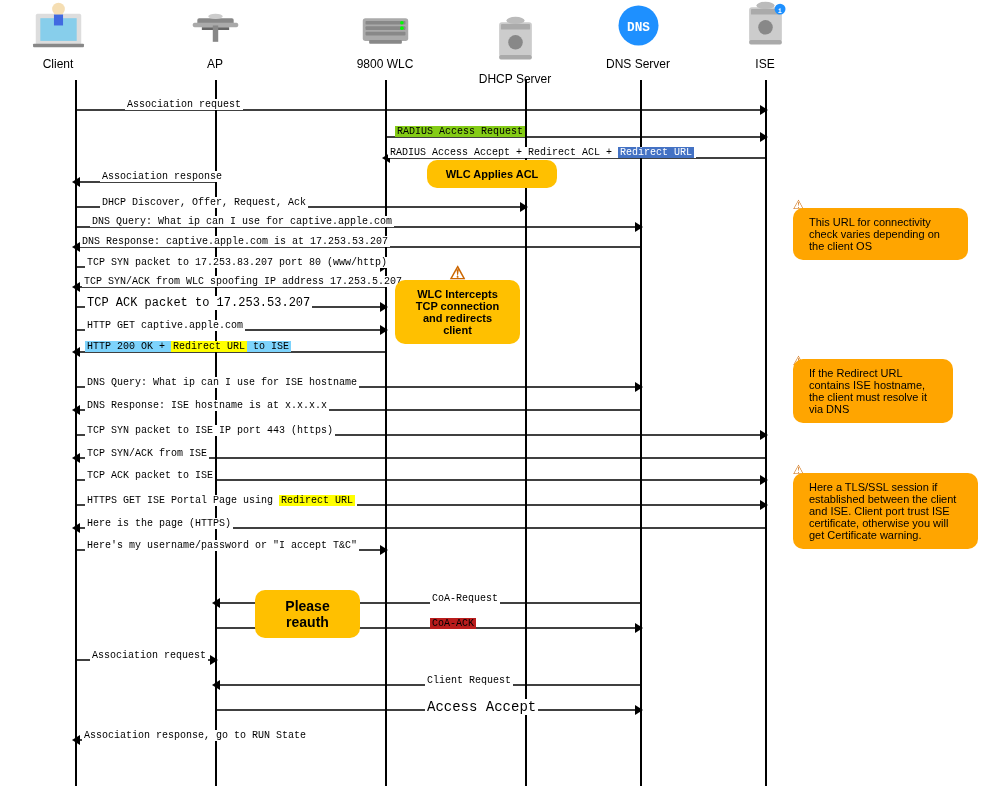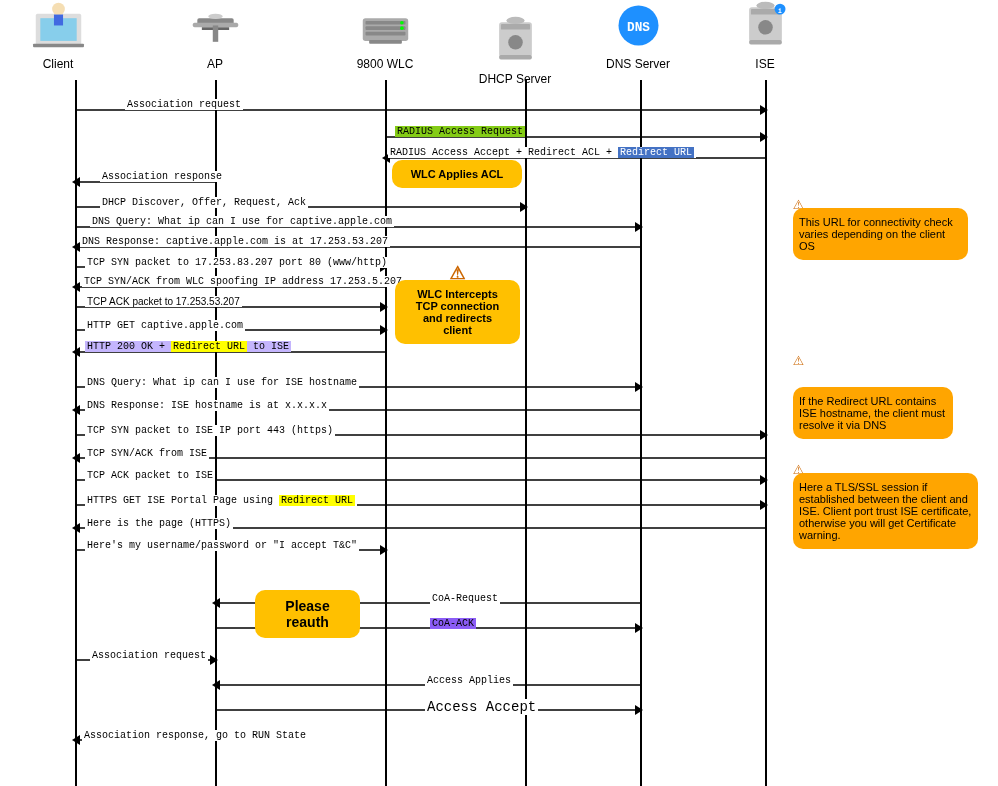--- a/index.html
+++ b/index.html
@@ -64,21 +64,21 @@
       font-family: Arial, sans-serif;
       font-weight: bold;
       text-align: center;
       color: #000;
     }
 
     .callout-orange {
       position: absolute;
       background: #FFA500;
       border-radius: 10px;
-      padding: 8px 6px;
+      padding: 8px 16px;
       font-size: 11px;
       font-family: Arial, sans-serif;
       text-align: left;
       color: #000;
     }
 
     
     .highlight-blue {
       background: #4472C4;
       color: #fff;
@@ -278,21 +278,21 @@
   </div>
 
   <div style="position:absolute;top:125px;left:395px;">
     <span style="font-size:10px;font-family:'Courier New',monospace;background:#84cc16;padding:0 2px;">RADIUS Access Request</span>
   </div>
 
   <div style="position:absolute;top:146px;left:388px;">
     <span style="font-size:10px;font-family:'Courier New',monospace;background:#fff;padding:0 2px;">RADIUS Access Accept + Redirect ACL + <span class="highlight-blue">Redirect URL</span></span>
   </div>
 
-  <div class="callout-yellow" style="left:392px;top:160px;width:130px;">
+  <div class="callout-yellow" style="left:427px;top:160px;width:130px;">
     <span>WLC Applies ACL</span>
   </div>
 
   <div style="position:absolute;top:170px;left:100px;">
     <span style="font-size:10px;font-family:'Courier New',monospace;background:#fff;padding:0 2px;">Association response</span>
   </div>
 
   <div style="position:absolute;top:196px;left:100px;">
     <span style="font-size:10px;font-family:'Courier New',monospace;background:#fff;padding:0 2px;">DHCP Discover, Offer, Request, Ack</span>
   </div>
@@ -313,29 +313,29 @@
     <span style="font-size:10px;font-family:'Courier New',monospace;background:#fff;padding:0 2px;">TCP SYN/ACK from WLC spoofing IP address 17.253.5.207</span>
   </div>
 
   <div class="callout-yellow" style="left:395px;top:280px;width:125px;">
     <div style="font-size:11px;font-family:Arial,sans-serif;font-weight:bold;text-align:center;">WLC Intercepts<br>TCP connection<br>and redirects<br>client</div>
 
     <div style="position:absolute;top:-18px;left:50%;transform:translateX(-50%);font-size:18px;color:#CC6600;">⚠</div>
   </div>
 
   <div style="position:absolute;top:296px;left:85px;">
-    <span style="font-size:10px;font-family:Liberation Sans, sans-serif;background:#fff;padding:0 2px;">TCP ACK packet to 17.253.53.207</span>
+    <span style="font-size:12px;font-family:Liberation Mono, monospace;background:#fff;padding:0 2px;">TCP ACK packet to 17.253.53.207</span>
   </div>
 
   <div style="position:absolute;top:319px;left:85px;">
     <span style="font-size:10px;font-family:'Courier New',monospace;background:#fff;padding:0 2px;">HTTP GET captive.apple.com</span>
   </div>
 
   <div style="position:absolute;top:340px;left:85px;">
-    <span style="font-size:10px;font-family:'Courier New',monospace;background:#c4b5fd;padding:0 2px;">HTTP 200 OK + <span class="highlight-yellow">Redirect URL</span> to ISE</span>
+    <span style="font-size:10px;font-family:'Courier New',monospace;background:#7dd3fc;padding:0 2px;">HTTP 200 OK + <span class="highlight-yellow">Redirect URL</span> to ISE</span>
   </div>
 
   <div style="position:absolute;top:376px;left:85px;">
     <span style="font-size:10px;font-family:'Courier New',monospace;background:#fff;padding:0 2px;">DNS Query: What ip can I use for ISE hostname</span>
   </div>
 
   <div style="position:absolute;top:399px;left:85px;">
     <span style="font-size:10px;font-family:'Courier New',monospace;background:#fff;padding:0 2px;">DNS Response: ISE hostname is at x.x.x.x</span>
   </div>
 
@@ -365,50 +365,50 @@
 
   <div class="callout-yellow" style="left:255px;top:590px;width:105px;text-align:center;">
     <div style="font-size:14px;font-family:Arial,sans-serif;font-weight:bold;text-align:center;">Please<br>reauth</div>
   </div>
 
   <div style="position:absolute;top:592px;left:430px;">
     <span style="font-size:10px;font-family:'Courier New',monospace;background:#fff;padding:0 2px;">CoA-Request</span>
   </div>
 
   <div style="position:absolute;top:617px;left:430px;">
-    <span style="font-size:10px;font-family:'Courier New',monospace;background:#8b5cf6;padding:0 2px;">CoA-ACK</span>
+    <span style="font-size:10px;font-family:'Courier New',monospace;background:#b91c1c;padding:0 2px;">CoA-ACK</span>
   </div>
 
   <div style="position:absolute;top:649px;left:90px;">
     <span style="font-size:10px;font-family:'Courier New',monospace;background:#fff;padding:0 2px;">Association request</span>
   </div>
 
   <div style="position:absolute;top:674px;left:425px;">
-    <span style="font-size:10px;font-family:'Courier New',monospace;background:#fff;padding:0 2px;">Access Applies</span>
+    <span style="font-size:10px;font-family:'Courier New',monospace;background:#fff;padding:0 2px;">Client Request</span>
   </div>
 
   <div style="position:absolute;top:699px;left:425px;">
     <span style="font-size:14px;font-family:'Courier New',monospace;background:#fff;padding:0 2px;">Access Accept</span>
   </div>
 
   <div style="position:absolute;top:729px;left:82px;">
     <span style="font-size:10px;font-family:'Courier New',monospace;background:#fff;padding:0 2px;">Association response, go to RUN State</span>
   </div>
 
   <div style="position:absolute;top:192px;left:793px;">
     <span style="font-size:18px;color:#CC6600;">⚠</span>
   </div>
   <div class="callout-orange" style="left:793px;top:208px;width:175px;">
     <span style="font-size:11px;">This URL for connectivity check varies depending on the client OS</span>
   </div>
 
   <div style="position:absolute;top:348px;left:793px;">
     <span style="font-size:18px;color:#CC6600;">⚠</span>
   </div>
-  <div class="callout-orange" style="left:793px;top:387px;width:160px;">
+  <div class="callout-orange" style="left:793px;top:359px;width:160px;">
     <span style="font-size:11px;">If the Redirect URL contains ISE hostname, the client must resolve it via DNS</span>
   </div>
 
   <div style="position:absolute;top:457px;left:793px;">
     <span style="font-size:18px;color:#CC6600;">⚠</span>
   </div>
   <div class="callout-orange" style="left:793px;top:473px;width:185px;">
     <span style="font-size:11px;">Here a TLS/SSL session if established between the client and ISE. Client port trust ISE certificate, otherwise you will get Certificate warning.</span>
   </div>
 

